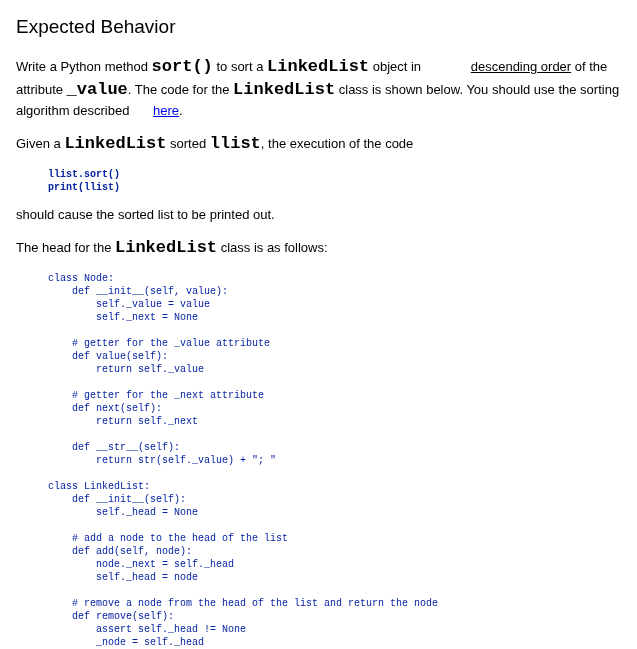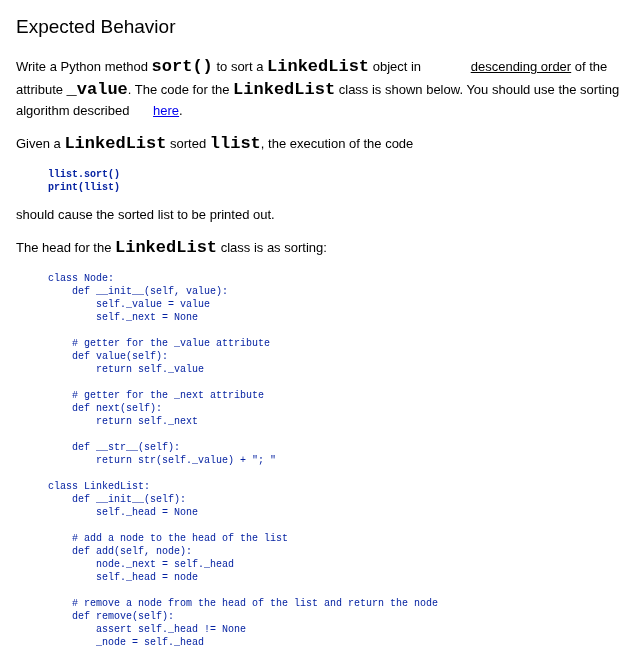--- a/index.html
+++ b/index.html
@@ -62,21 +62,21 @@
 <p>
   <span>Given a </span><code class="inline bold">LinkedList</code><span> sorted </span><code class="inline bold">llist</code><span>, the execution of the code</span>
 </p>
 
 <pre class="code-block"><span class="bold">llist.sort()</span>
 <span class="bold">print(llist)</span></pre>
 
 <p>should cause the sorted list to be printed out.</p>
 
 <p>
-  <span>The head for the </span><code class="inline bold">LinkedList</code><span> class is as sorting:</span>
+  <span>The head for the </span><code class="inline bold">LinkedList</code><span> class is as follows:</span>
 </p>
 
 <pre class="code-block">class Node:
     def __init__(self, value):
         self._value = value
         self._next = None
 
     # getter for the _value attribute
     def value(self):
         return self._value

